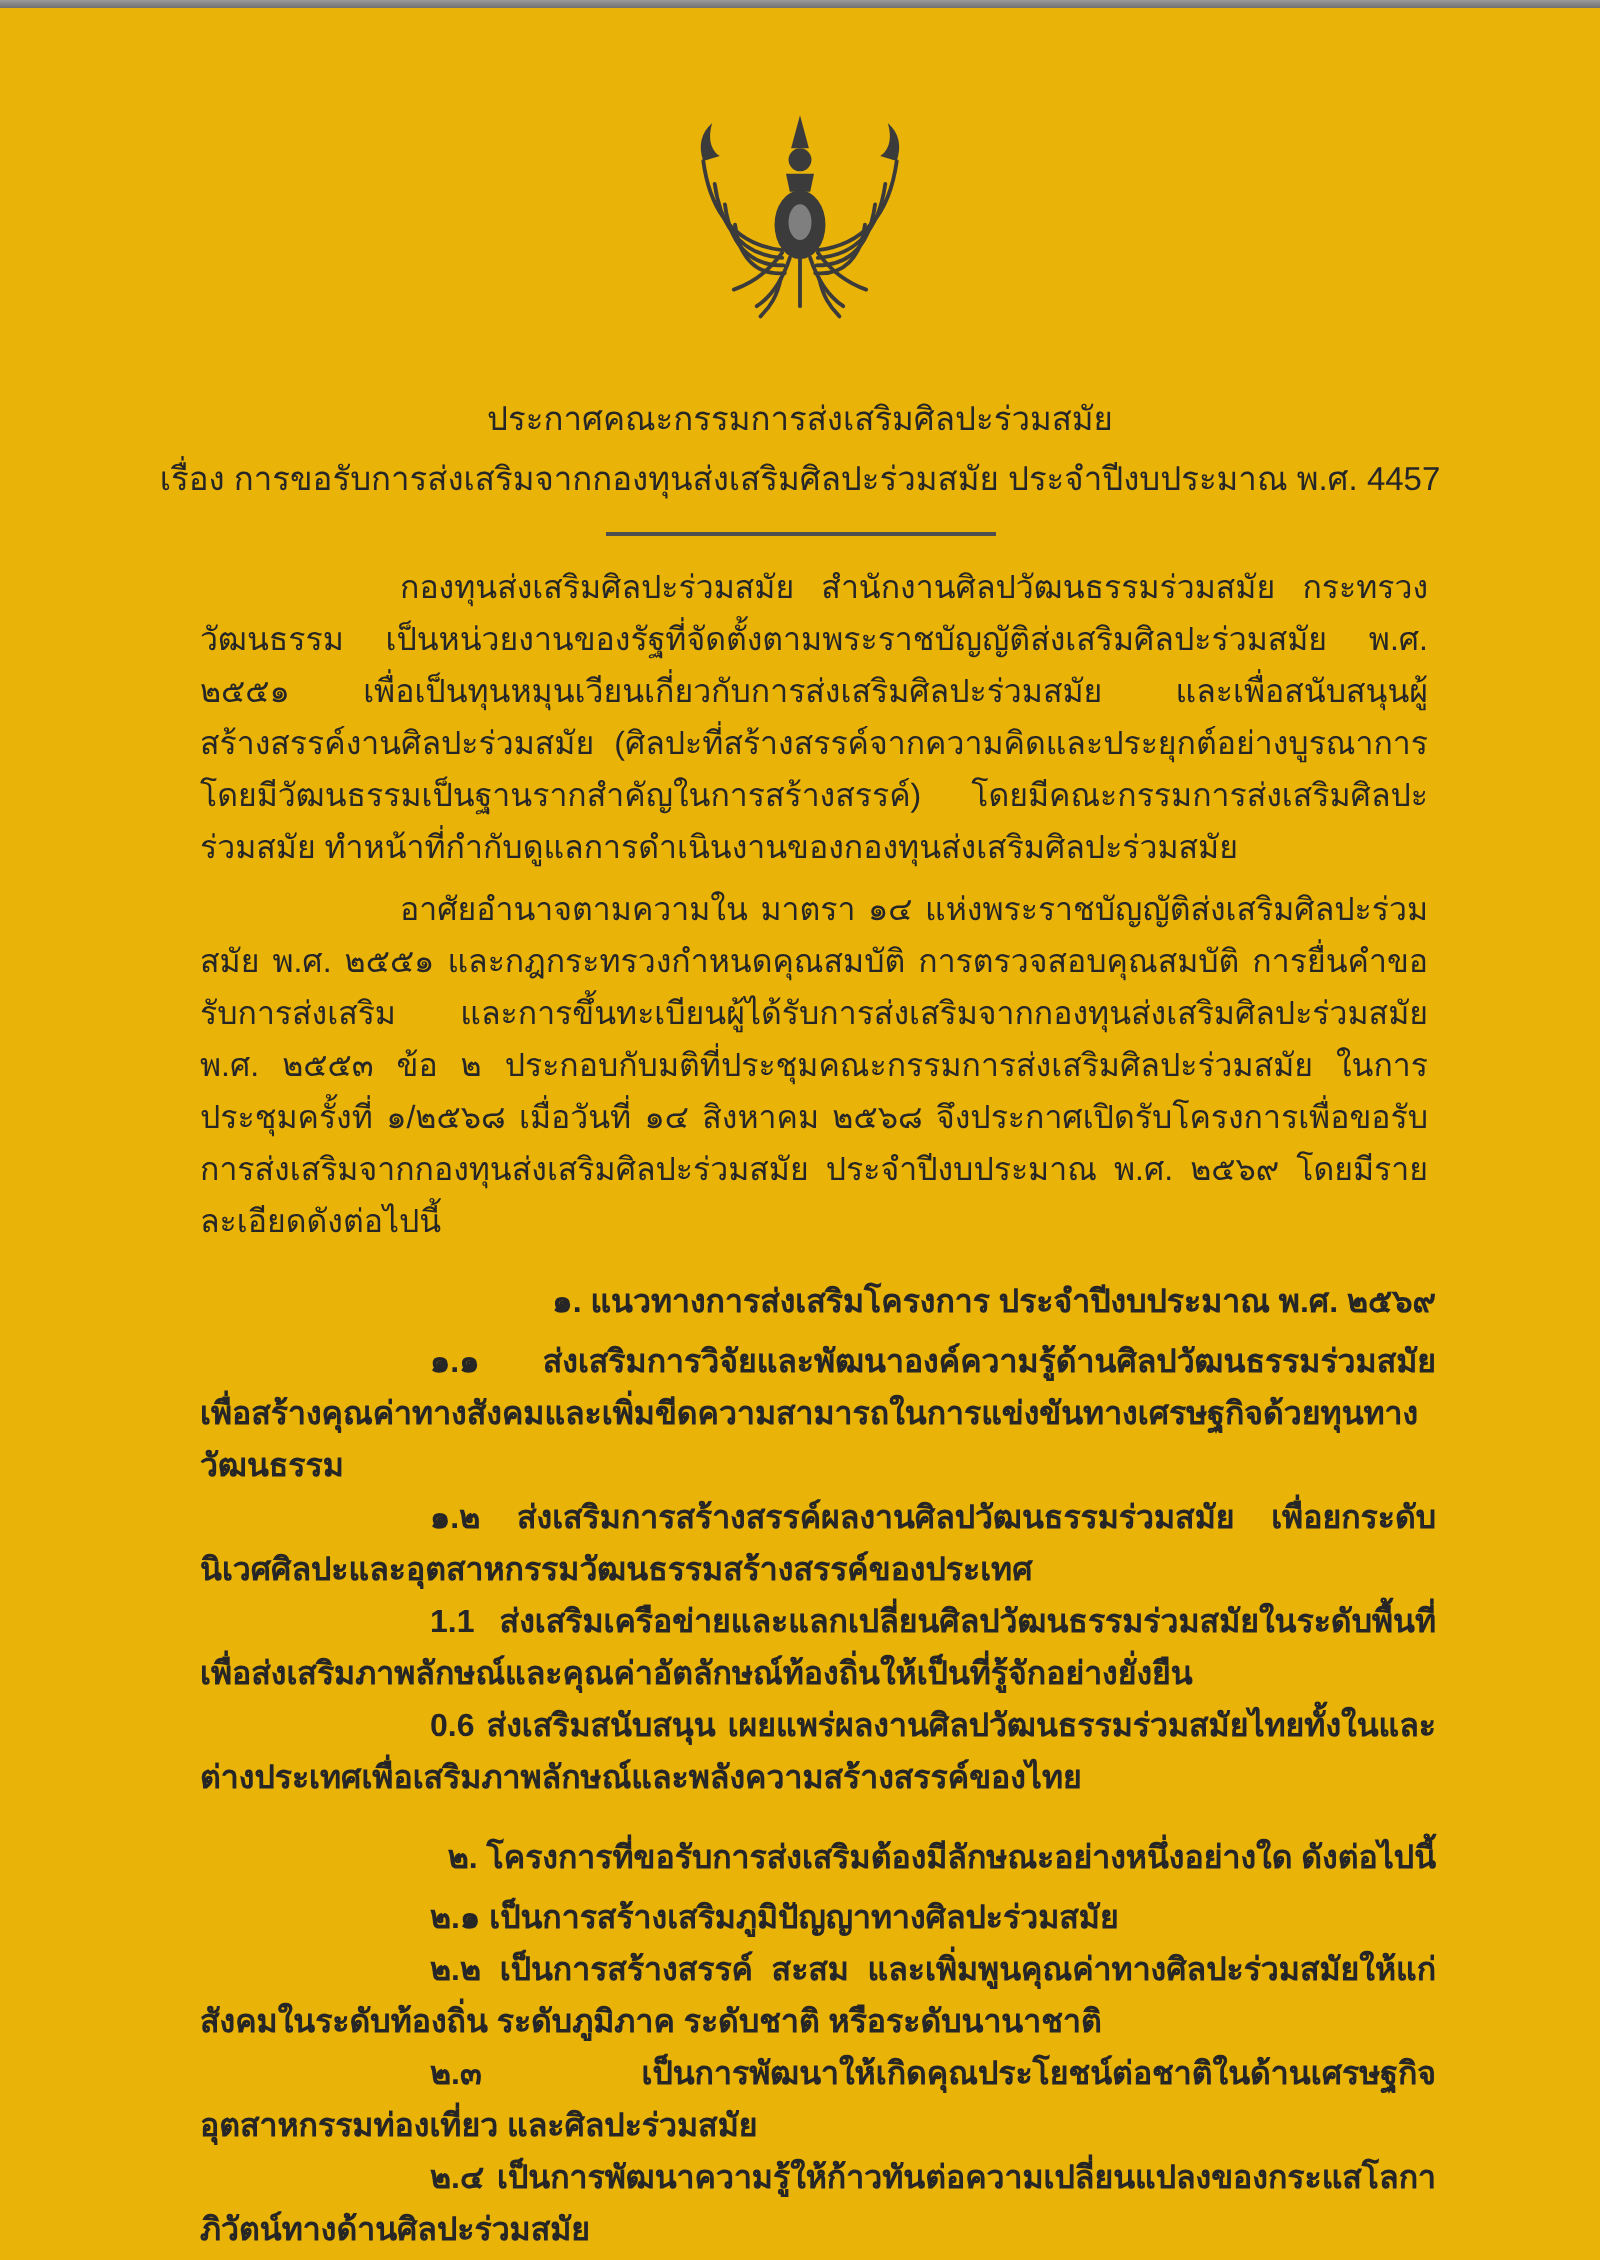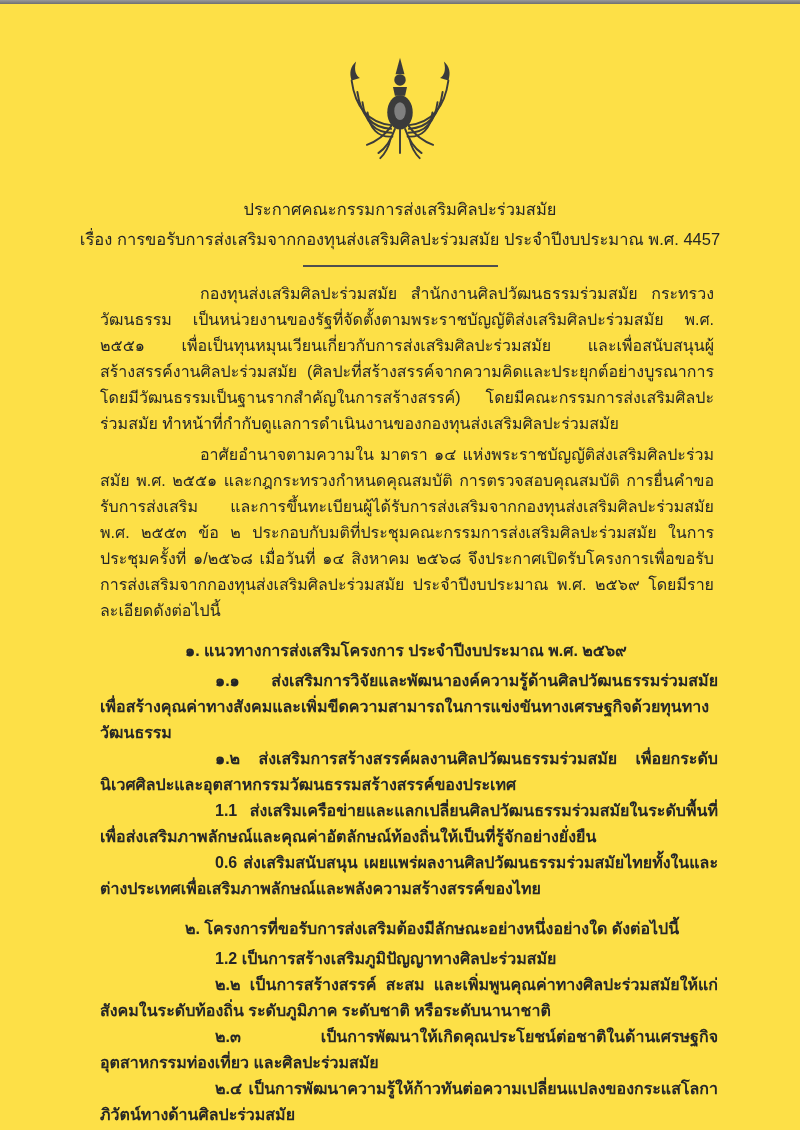--- a/index.html
+++ b/index.html
@@ -5,21 +5,21 @@
   html, body {
     margin: 0;
     padding: 0;
     background: #e8e8e8;
   }
   .page {
     position: relative;
     width: 800px;
     height: 1130px;
     margin: 0 auto;
-    background: #fde047;
+    background: #eab308;
     overflow: hidden;
     font-family: "Liberation Sans", sans-serif;
     color: #262626;
   }
   .scan-edge {
     position: absolute;
     top: 0; left: 0;
     width: 100%; height: 4px;
     background: linear-gradient(#9a9a9a, #707070);
   }
@@ -48,21 +48,21 @@
     text-align: justify;
   }
   .para {
     margin: 0 4px 5px 0;
     text-indent: 100px;
   }
   .section-heading {
     font-weight: bold;
     margin: 14px 0 4px 0;
     padding-left: 85px;
-    text-align: left;
+    text-align: right;
     text-indent: 0;
   }
   .item {
     margin: 0;
     text-indent: 115px;
     font-weight: bold;
   }
 </style>
 </head>
 <body>
@@ -118,20 +118,20 @@
 
     <p class="section-heading">๑. แนวทางการส่งเสริมโครงการ ประจำปีงบประมาณ พ.ศ. ๒๕๖๙</p>
 
     <p class="item">๑.๑ ส่งเสริมการวิจัยและพัฒนาองค์ความรู้ด้านศิลปวัฒนธรรมร่วมสมัย เพื่อสร้างคุณค่าทางสังคมและเพิ่มขีดความสามารถในการแข่งขันทางเศรษฐกิจด้วยทุนทางวัฒนธรรม</p>
     <p class="item">๑.๒ ส่งเสริมการสร้างสรรค์ผลงานศิลปวัฒนธรรมร่วมสมัย เพื่อยกระดับนิเวศศิลปะและอุตสาหกรรมวัฒนธรรมสร้างสรรค์ของประเทศ</p>
     <p class="item">1.1 ส่งเสริมเครือข่ายและแลกเปลี่ยนศิลปวัฒนธรรมร่วมสมัยในระดับพื้นที่ เพื่อส่งเสริมภาพลักษณ์และคุณค่าอัตลักษณ์ท้องถิ่นให้เป็นที่รู้จักอย่างยั่งยืน</p>
     <p class="item">0.6 ส่งเสริมสนับสนุน เผยแพร่ผลงานศิลปวัฒนธรรมร่วมสมัยไทยทั้งในและต่างประเทศเพื่อเสริมภาพลักษณ์และพลังความสร้างสรรค์ของไทย</p>
 
     <p class="section-heading">๒. โครงการที่ขอรับการส่งเสริมต้องมีลักษณะอย่างหนึ่งอย่างใด ดังต่อไปนี้</p>
 
-    <p class="item">1.2 เป็นการสร้างเสริมภูมิปัญญาทางศิลปะร่วมสมัย</p>
+    <p class="item">๒.๑ เป็นการสร้างเสริมภูมิปัญญาทางศิลปะร่วมสมัย</p>
     <p class="item">๒.๒ เป็นการสร้างสรรค์ สะสม และเพิ่มพูนคุณค่าทางศิลปะร่วมสมัยให้แก่สังคมในระดับท้องถิ่น ระดับภูมิภาค ระดับชาติ หรือระดับนานาชาติ</p>
     <p class="item">๒.๓ เป็นการพัฒนาให้เกิดคุณประโยชน์ต่อชาติในด้านเศรษฐกิจ อุตสาหกรรมท่องเที่ยว และศิลปะร่วมสมัย</p>
     <p class="item">๒.๔ เป็นการพัฒนาความรู้ให้ก้าวทันต่อความเปลี่ยนแปลงของกระแสโลกาภิวัตน์ทางด้านศิลปะร่วมสมัย</p>
     <p class="item">๒.๕ เป็นการสร้างเครือข่ายความร่วมมือระหว่างภาครัฐและภาคเอกชนในการส่งเสริมศิลปะร่วมสมัย</p>
 
   </div>
 </div>
 
 </body></html>

